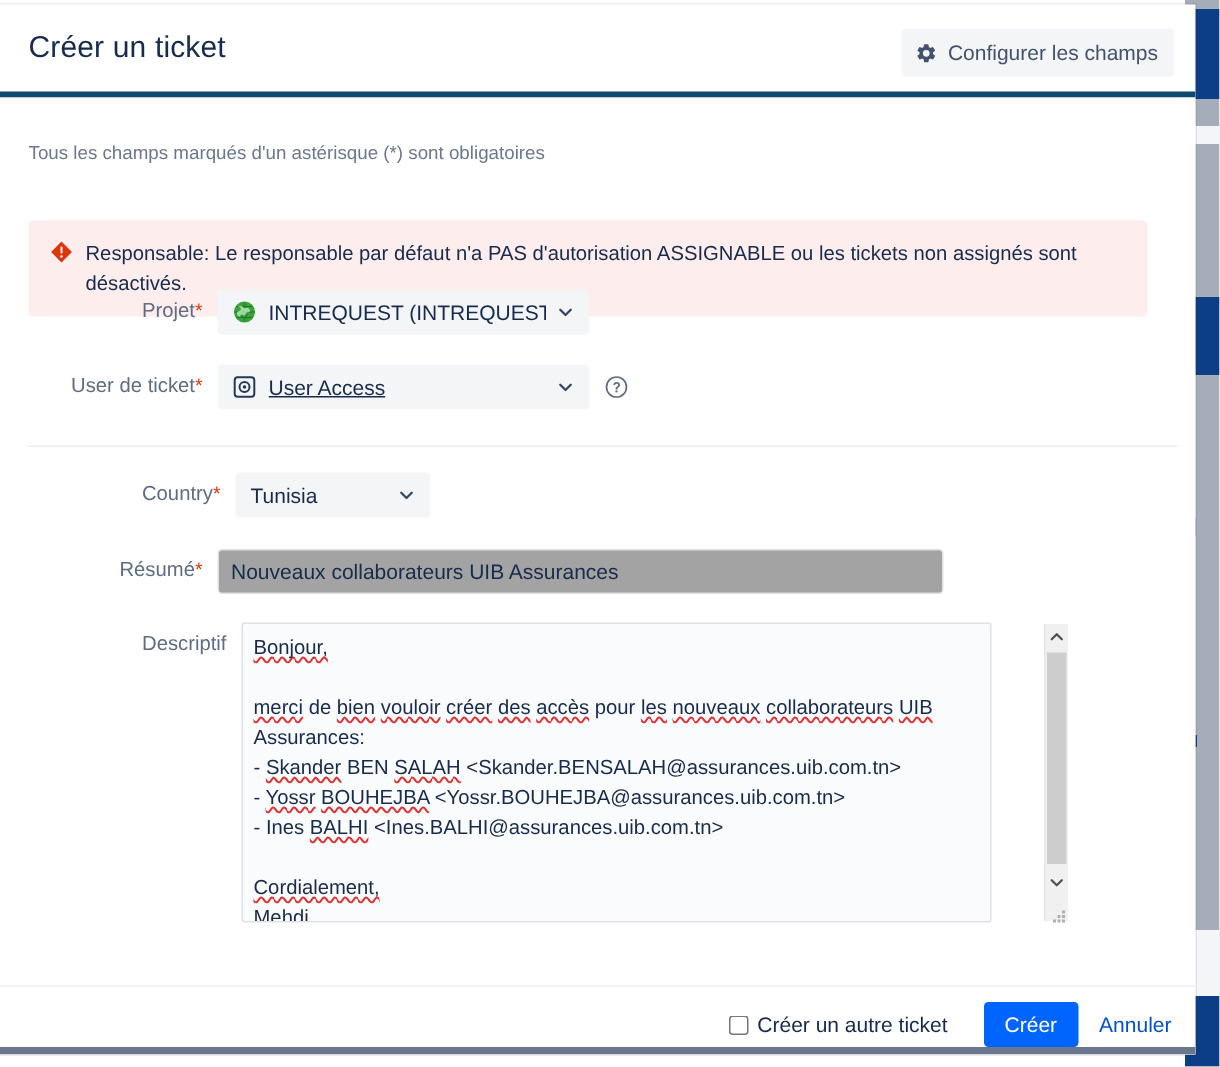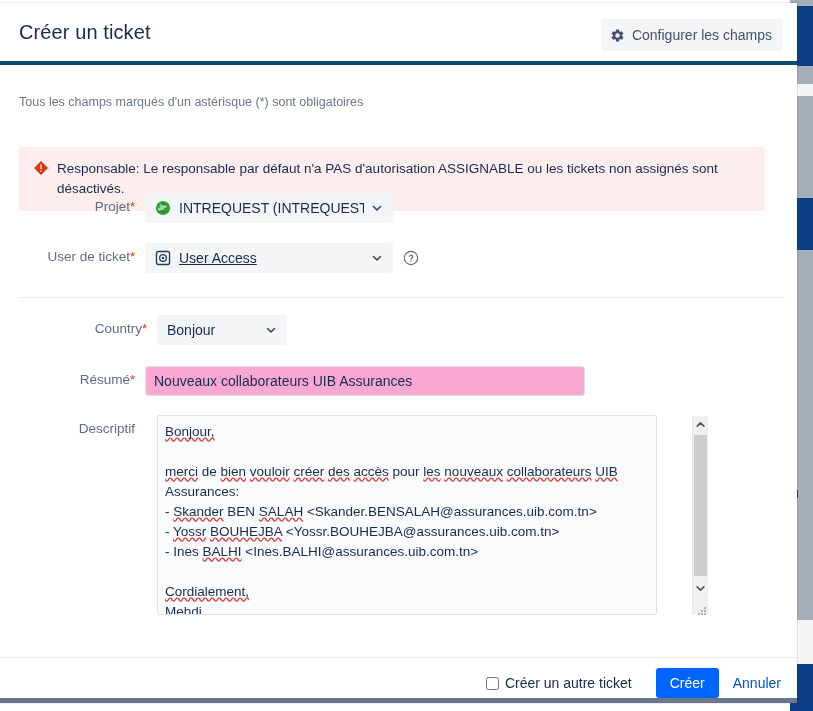--- a/index.html
+++ b/index.html
@@ -170,46 +170,46 @@
     width: 16px; height: 16px; flex: none; margin-right: 8px;
   }
   .icon-issuetype {
     width: 16px; height: 16px; flex: none; margin-right: 8px;
   }
 
   #row-project    { left: 0;  top: 128px; }
   #row-issuetype  { left: 0;  top: 178px; }
   #row-country    { left: 12px;  top: 250px; }
   #row-resume     { left: 0;  top: 301px; border-radius: 13px; }
-  #row-descriptif { left: 0;  top: 350px; gap: 12px; }
+  #row-descriptif { left: 16px;  top: 350px; }
 
   #project-select   { width: 248px; }
   #issuetype-select { width: 248px; text-decoration: underline; }
   #country-select   { width: 130px; }
 
   #help-icon-issuetype {
     width: 16px; height: 16px; margin-left: 10px; margin-top: 7px;
     cursor: pointer; flex: none;
   }
 
   #section-divider {
     position: absolute;
     left: 19px;
     top: 232px;
     width: 766px;
     height: 1px;
     background: #ebecf0;
   }
 
   .text-input {
-    width: 440px;
+    width: 484px;
     height: 30px;
     border: 1px solid #dfe1e6;
     border-radius: 3px;
-    background: #f9a8d4;
+    background: #a3a3a3;
     padding: 0 8px;
     box-sizing: border-box;
     font-family: "Liberation Sans", sans-serif;
     font-size: 14px;
     color: #172b4d;
     outline: none;
   }
 
   
   #descriptif-wrap {
@@ -421,21 +421,21 @@
       </span>
     </div>
 
     <div id="section-divider"></div>
 
     <div class="field-row" id="row-country">
       <div class="field-label">
         <span>Country</span><span class="req-star">*</span>
       </div>
       <div class="select-box" id="country-select">
-        <span class="select-value">Bonjour</span>
+        <span class="select-value">Tunisia</span>
         <span class="chev">
           <svg width="14" height="14" viewBox="0 0 24 24" aria-hidden="true">
             <path fill="none" stroke="#344563" stroke-width="2.6" stroke-linecap="round" stroke-linejoin="round" d="M6 9.5 12 15.5 18 9.5"></path>
           </svg>
         </span>
       </div>
     </div>
 
     <div class="field-row" id="row-resume">
       <div class="field-label">

